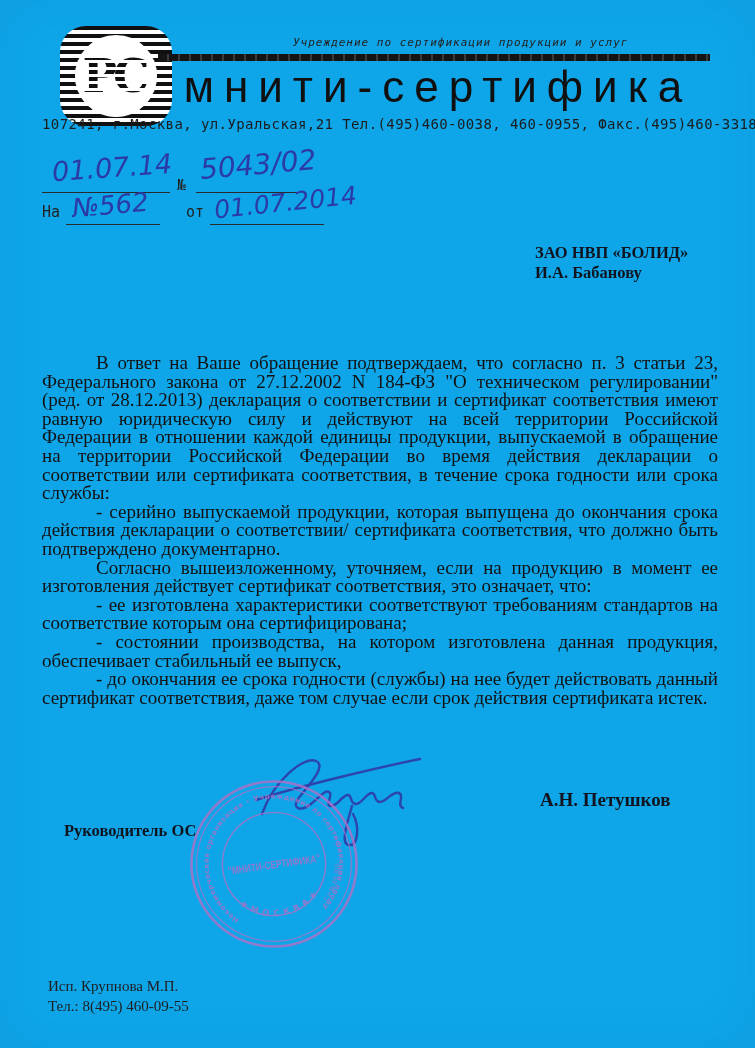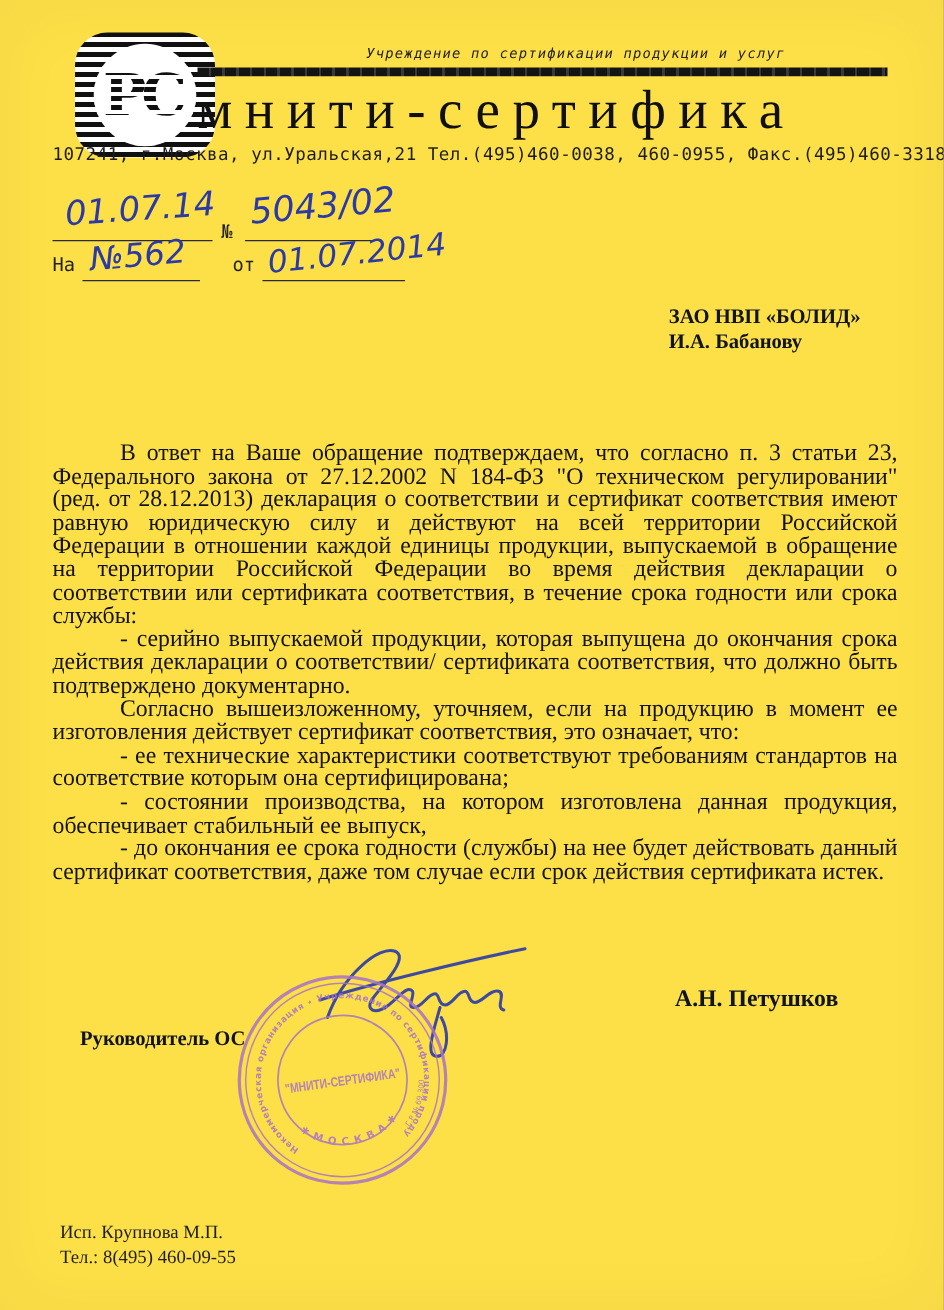--- a/index.html
+++ b/index.html
@@ -1,19 +1,19 @@
 <!DOCTYPE html>
 <html><head>
 <meta charset="utf-8">
 <style>
   html,body{margin:0;padding:0;}
   body{background:#888;}
   .page{
     position:relative; width:755px; height:1048px; margin:0 auto;
-    background:#fde047;
+    background:#0ea5e9;
     font-family:"Liberation Serif", serif;
     color:#161616; overflow:hidden;
     box-shadow:inset 0 0 60px rgba(0,0,0,0.04);
   }
   
   .logo{
     position:absolute; left:60px; top:26px; width:112px; height:100px;
     border-radius:26px;
     background:repeating-linear-gradient(#101010 0 4px, #ffffff 4px 8px);
   }
@@ -35,22 +35,22 @@
     position:absolute; left:293px; top:36px; width:420px;
     font-family:"DejaVu Sans Mono", monospace; font-style:italic;
     font-size:11px; letter-spacing:1px; color:#222; white-space:nowrap;
   }
   .rule-thick{
     position:absolute; left:158px; top:54px; width:552px; height:7px;
     background:repeating-linear-gradient(90deg,#141414 0 9px,#3a3a3a 9px 11px);
   }
   .org-name{
     position:absolute; left:158px; top:62px; width:560px;
-    font-family:Liberation Serif, serif;
-    font-size:44px; letter-spacing:10px; color:#101010; white-space:nowrap;
+    font-family:Liberation Sans, sans-serif;
+    font-size:44px; letter-spacing:10px; color:#101010; white-space:nowrap;text-align:center;
   }
   .address-line{
     position:absolute; left:42px; top:116px; width:680px;
     font-family:"DejaVu Sans Mono", monospace; font-size:14px;
     letter-spacing:0.4px; color:#1c1c1c; white-space:nowrap;
   }
   
   .hw{
     position:absolute;
     font-family:"DejaVu Sans", sans-serif; font-style:italic;
@@ -114,21 +114,21 @@
 
   <div class="addressee">
     <div>ЗАО НВП «БОЛИД»</div>
     <div>И.А. Бабанову</div>
   </div>
 
   <div class="body-text">
     <p>В ответ на Ваше обращение подтверждаем, что согласно п. 3 статьи 23, Федерального закона от 27.12.2002 N 184-ФЗ "О техническом регулировании" (ред. от 28.12.2013) декларация о соответствии и сертификат соответствия имеют равную юридическую силу и действуют на всей территории Российской Федерации в отношении каждой единицы продукции, выпускаемой в обращение на территории Российской Федерации во время действия декларации о соответствии или сертификата соответствия, в течение срока годности или срока службы:</p>
     <p>- серийно выпускаемой продукции, которая выпущена до окончания срока действия декларации о соответствии/ сертификата соответствия, что должно быть подтверждено документарно.</p>
     <p>Согласно вышеизложенному, уточняем, если на продукцию в момент ее изготовления действует сертификат соответствия, это означает, что:</p>
-    <p>- ее технические характеристики соответствуют требованиям стандартов на соответствие которым она сертифицирована;</p>
+    <p>- ее изготовлена характеристики соответствуют требованиям стандартов на соответствие которым она сертифицирована;</p>
     <p>- состоянии производства, на котором изготовлена данная продукция, обеспечивает стабильный ее выпуск,</p>
     <p>- до окончания ее срока годности (службы) на нее будет действовать данный сертификат соответствия, даже  том случае если срок действия сертификата истек.</p>
   </div>
 
   <div class="sig-left">Руководитель ОС</div>
   <div class="sig-right">А.Н. Петушков</div>
 
   <svg class="sig-svg" width="190" height="100" viewBox="0 0 190 100">
     <g fill="none" stroke="#2e3da8" stroke-width="2.4" stroke-linecap="round" opacity="0.92">
       <path d="M10,62 C22,28 52,4 64,9 C76,14 54,36 46,47 C40,55 47,61 59,52 C68,45 74,36 78,41 C80,45 73,54 79,54 C86,54 90,43 96,43 C100,43 98,52 104,52 C110,52 114,41 120,41 C124,41 122,50 128,50 C134,50 140,39 147,41 C153,43 144,54 151,56"></path>

